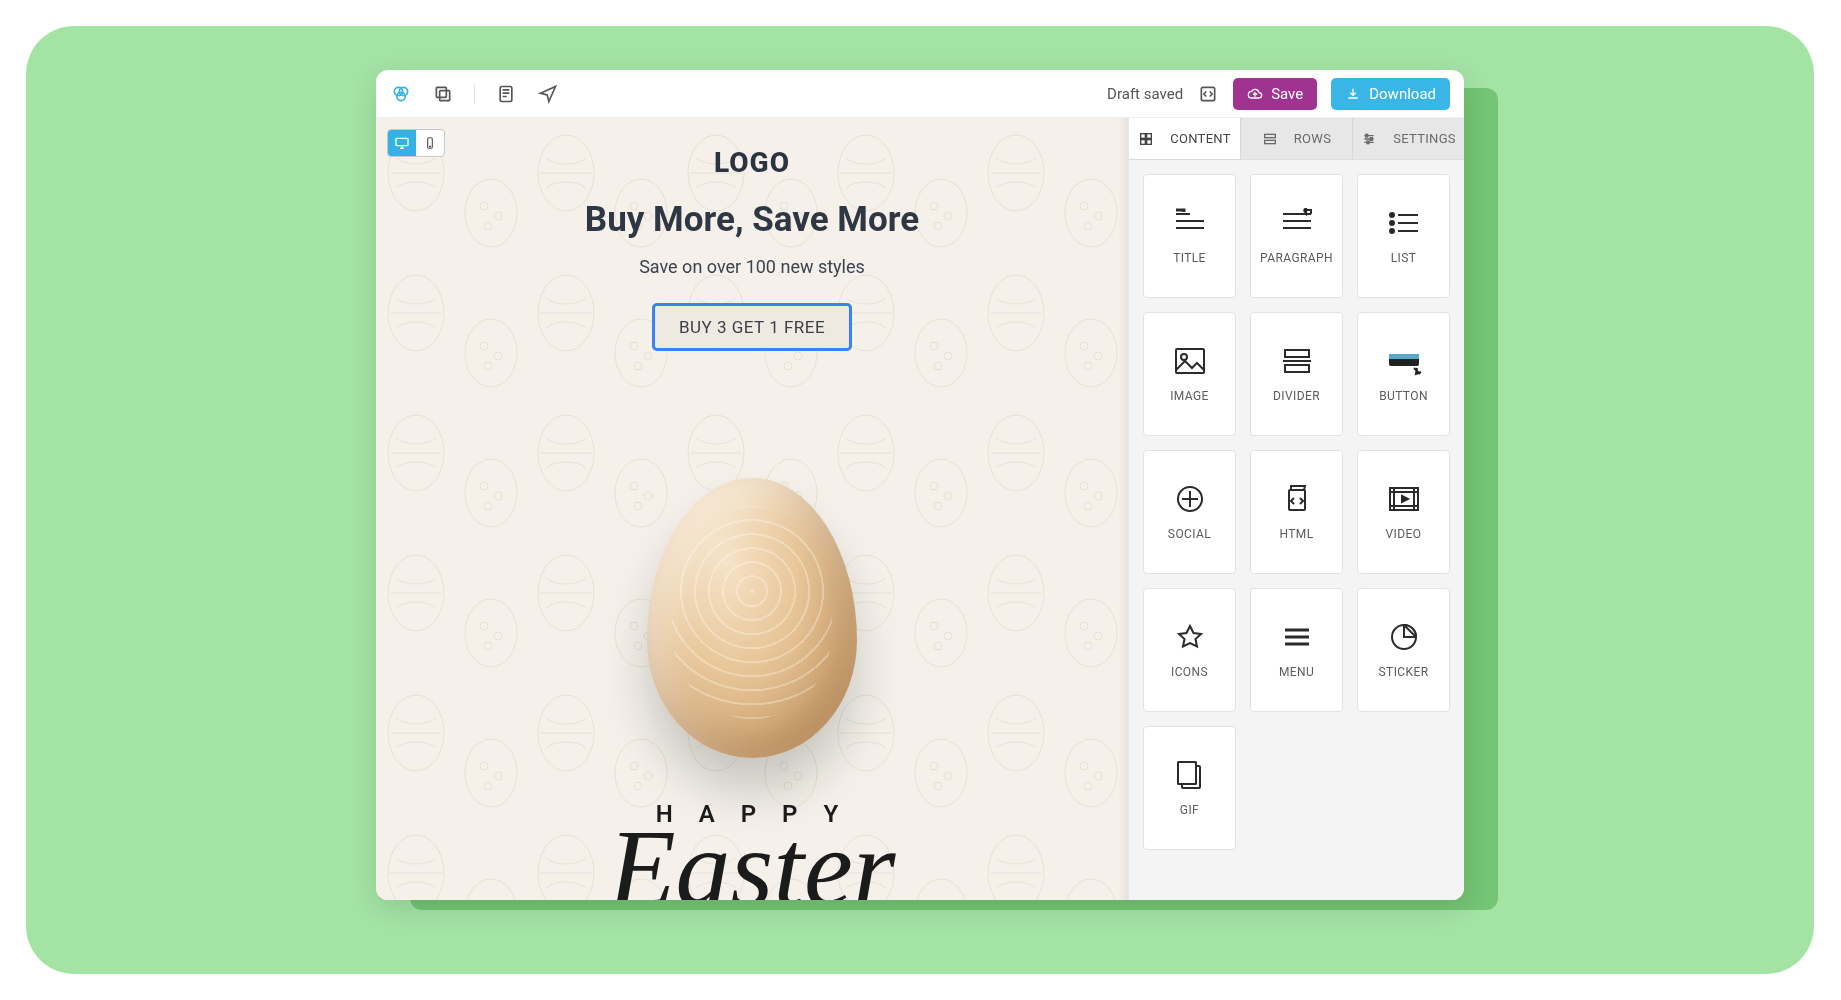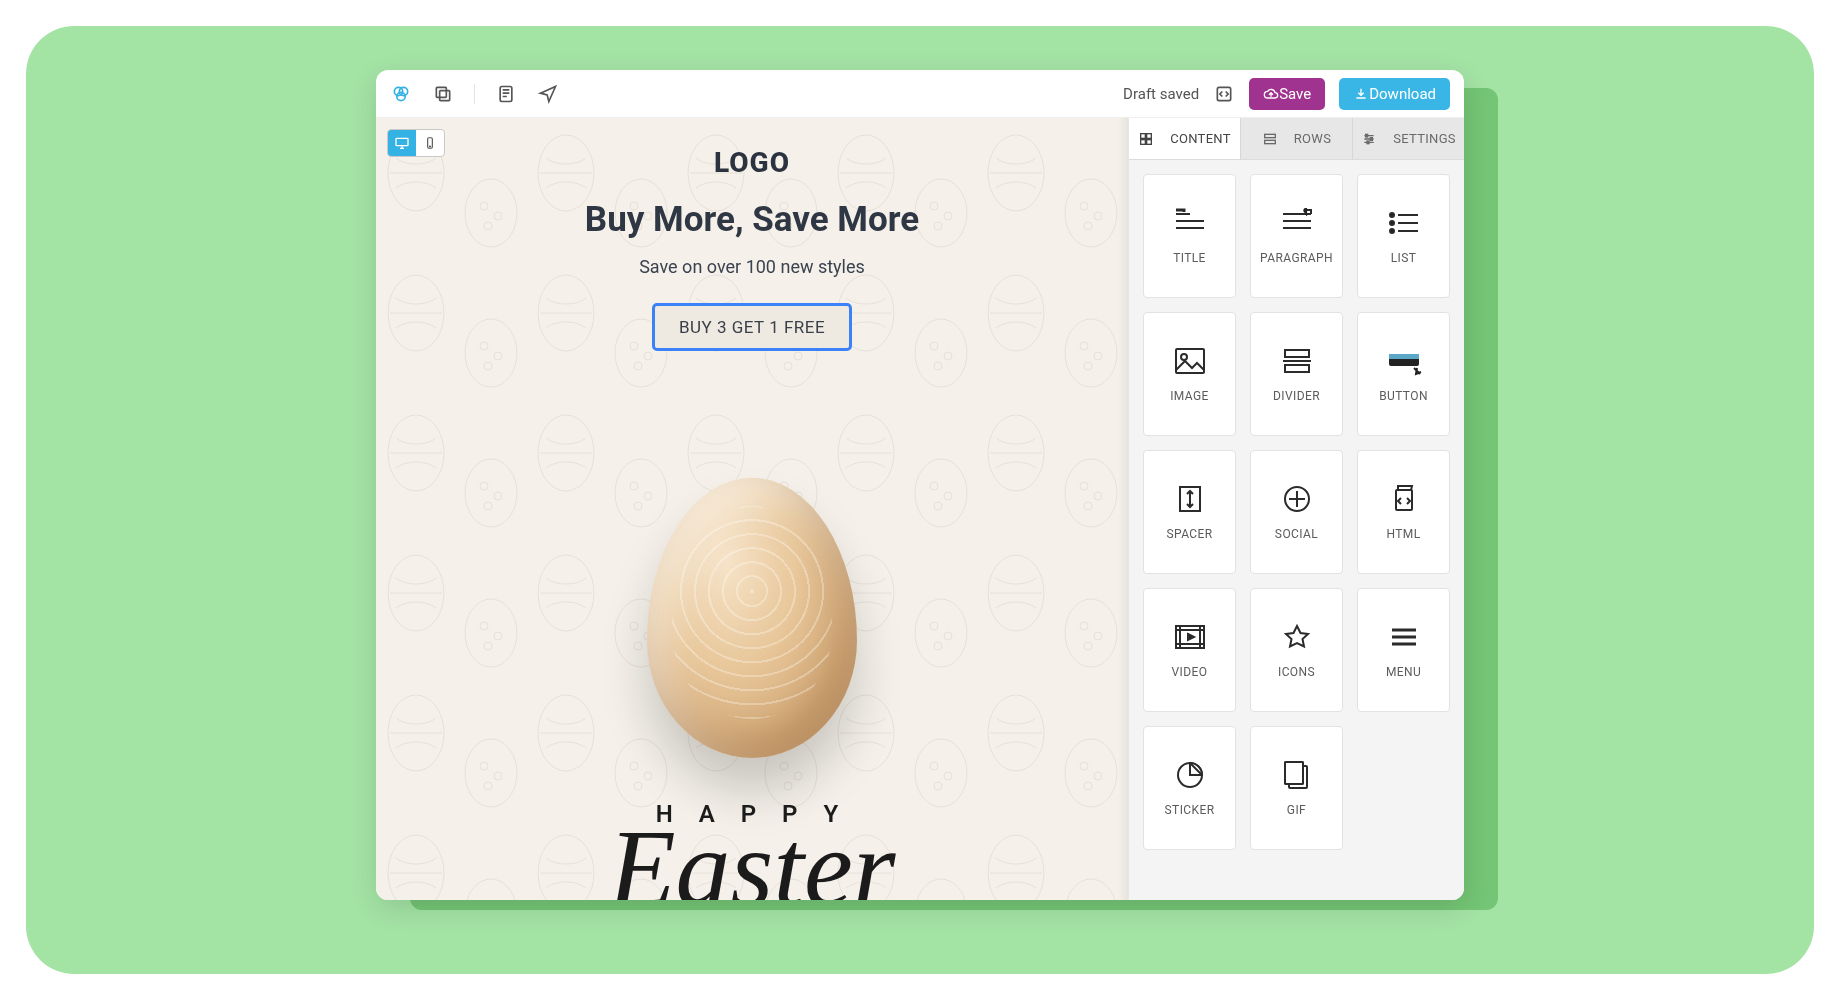--- a/index.html
+++ b/index.html
@@ -8,21 +8,21 @@
   .green-card { position: absolute; left: 26px; top: 26px; width: 1788px; height: 948px; background: #a3e3a4; border-radius: 48px; }
   .app-shadow { position: absolute; left: 410px; top: 88px; width: 1088px; height: 822px; background: #74c575; border-radius: 12px; }
   .app-window { position: absolute; left: 376px; top: 70px; width: 1088px; height: 830px; background: #fff; border-radius: 12px; box-shadow: 0 8px 28px rgba(0,0,0,.12); overflow: hidden; display: flex; flex-direction: column; }
   
   .topbar { height: 48px; border-bottom: 1px solid #eee; display: flex; align-items: center; padding: 0 14px; gap: 14px; font-size: 15px; color: #444; }
   .topbar .left { display: flex; align-items: center; gap: 20px; }
   .topbar .divider { width: 1px; height: 20px; background: #e3e3e3; }
   .topbar .spacer { flex: 1; }
   .tb-icon { width: 22px; height: 22px; display: flex; align-items: center; justify-content: center; cursor: pointer; }
   .tb-icon svg { width: 20px; height: 20px; }
-  .btn { display: flex; align-items: center; height: 32px; padding: 0 14px; border-radius: 5px; color: #fff; font-size: 15px; cursor: pointer; }
+  .btn { display: flex; align-items: center; gap: 8px; height: 32px; padding: 0 14px; border-radius: 5px; color: #fff; font-size: 15px; cursor: pointer; }
   .btn.save { background: #a0338f; }
   .btn.download { background: #39b6e5; justify-content: center; }
   
   .app-body { flex: 1; display: flex; min-height: 0; }
   .canvas-pane { flex: 1; position: relative; background: #f5f1ea; overflow: hidden; border-right: 1px solid #e6e6e6; min-width: 0; }
   .canvas-pane::after { content:""; position:absolute; top:0; right:0; width:10px; height:100%; background:linear-gradient(to right, transparent, rgba(0,0,0,.06)); }
   .device-toggle { position: absolute; left: 11px; top: 11px; display: flex; border: 1px solid #c9c9c9; border-radius: 4px; overflow: hidden; background: #fff; z-index: 5; }
   .device-toggle .seg { width: 28px; height: 26px; display:flex; align-items:center; justify-content:center; cursor:pointer; }
   .device-toggle .seg.active { background: #34b2e4; color:#fff; }
   .device-toggle .seg.inactive { color:#555; }
@@ -260,29 +260,20 @@
                     <rect x="5" y="10" width="30" height="12" rx="2" fill="#222" stroke="none"></rect>
                     <rect x="5" y="10" width="30" height="5" fill="#5aa7c7" stroke="none"></rect>
                     <path d="M30 24l6 6M33 24l-1 6 5-2" stroke="#222"></path>
                   </svg>
                 </div>
                 <div class="lbl">BUTTON</div>
               </div>
               <div class="tile">
                 <div class="ico">
                   <svg viewBox="0 0 40 34" fill="none" stroke="#222" stroke-width="2">
-                    <rect x="10" y="5" width="20" height="24"></rect>
-                    <path d="M20 9v16M17 12l3-3 3 3M17 22l3 3 3-3"></path>
-                  </svg>
-                </div>
-                <div class="lbl">SPACER</div>
-              </div>
-              <div class="tile">
-                <div class="ico">
-                  <svg viewBox="0 0 40 34" fill="none" stroke="#222" stroke-width="2">
                     <circle cx="20" cy="17" r="12"></circle>
                     <path d="M20 9v16M12 17h16"></path>
                   </svg>
                 </div>
                 <div class="lbl">SOCIAL</div>
               </div>
               <div class="tile">
                 <div class="ico">
                   <svg viewBox="0 0 40 34" fill="none" stroke="#222" stroke-width="2">
                     <path d="M14 4h14l-1 4H14z"></path>

